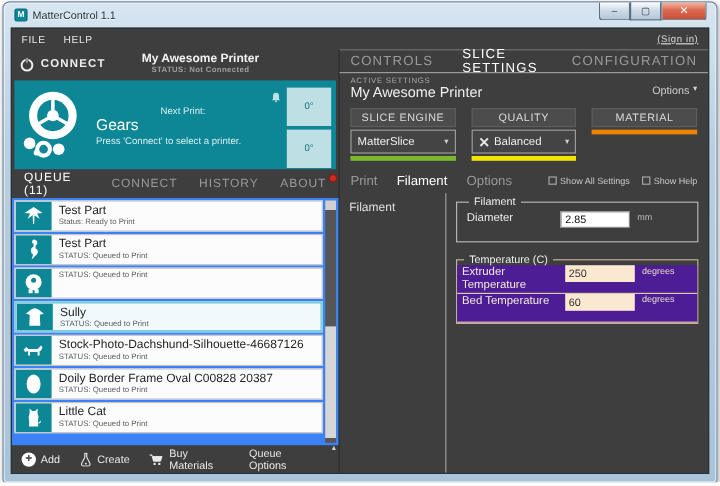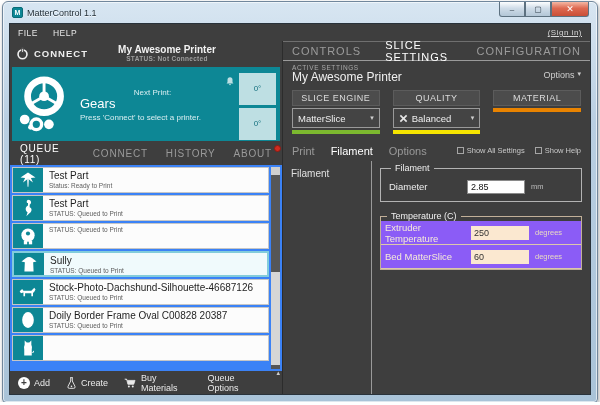--- a/index.html
+++ b/index.html
@@ -99,25 +99,25 @@
   .cbitem{display:flex;align-items:center;gap:3px;color:#c9c9c9;font-size:7.5px;}
   .cbbox{width:7px;height:7px;border:1px solid #a5a5a5;background:transparent;flex:none;}
 
   .settingsbody{flex:1;display:flex;min-height:0;}
   .subnav{width:89px;flex:none;border-right:1px solid #9a9a9a;padding:5px 0 0 4px;}
   .subnavitem{font-size:10px;color:#e0e0e0;padding:2px 4px;}
   .settingsmain{flex:1;min-width:0;padding:2px 8px 0 8px;}
   fieldset{border:1px solid #b3b3b3;margin:0 0 9px 0;padding:3px 4px 4px 4px;}
   fieldset.temp{border-color:#c2b098;padding:0;}
   legend{font-size:9px;color:#efefef;padding:0 4px;margin-left:6px;}
-  .setrow{display:flex;align-items:center;height:21px;padding:0 4px;}
+  .setrow{display:flex;height:21px;padding:0 4px;}
   .setrow .lab{flex:1;font-size:9.5px;color:#ededed;}
   .setrow input{width:58px;height:14px;border:1px solid #8a8a8a;font-size:9px;font-family:"Liberation Sans",sans-serif;padding:0 3px;background:#ffffff;color:#111;}
   .setrow .unit{width:42px;font-size:7.5px;color:#bbbbbb;margin-left:6px;}
-  .setrow.hl{background:#8b5cf6;height:24px;border-bottom:1px solid #dcc8ab;}
+  .setrow.hl{background:#4c1d95;height:24px;border-bottom:1px solid #dcc8ab;}
   .setrow.hl .lab{color:#f5ead9;}
   .setrow.hl input{background:#fbe8d0;border:none;color:#333;}
   .setrow.hl .unit{color:#e8d9c4;}
 </style>
 </head>
 <body>
 
 <div id="stage">
   <div class="win">
 
@@ -269,20 +269,24 @@
                 <div class="qtitle">Doily Border Frame Oval C00828 20387</div>
                 <div class="qstatus">STATUS: Queued to Print</div>
               </div>
             </div>
 
             <div class="qitem">
               <div class="qicon">
                 <svg width="20" height="20" viewBox="0 0 24 24">
                     <path d="M8 3 L10.5 5.5 L13.5 5.5 L16 3 L16 8 Q17.5 11 16.5 14 L16.5 21 L7.5 21 L7.5 14 Q6.5 11 8 8 Z M16.5 18 Q20 18 19 15" fill="#fff"></path>
                   </svg>
+              </div>
+              <div class="qtext">
+                <div class="qtitle">Little Cat</div>
+                <div class="qstatus">STATUS: Queued to Print</div>
               </div>
             </div>
 
             <div class="scrolltrack">
               <div class="scrollbtn"></div>
               <div class="scrollthumb"></div>
             </div>
           </div>
 
           <div class="ltoolbar">
@@ -389,21 +393,21 @@
               </fieldset>
 
               <fieldset class="temp">
                 <legend>Temperature (C)</legend>
                 <div class="setrow hl">
                   <span class="lab">Extruder Temperature</span>
                   <input value="250" style="">
                   <span class="unit">degrees</span>
                 </div>
                 <div class="setrow hl">
-                  <span class="lab">Bed MatterSlice</span>
+                  <span class="lab">Bed Temperature</span>
                   <input value="60" style="">
                   <span class="unit">degrees</span>
                 </div>
               </fieldset>
 
             </div>
           </div>
 
         </div>
       </div>

